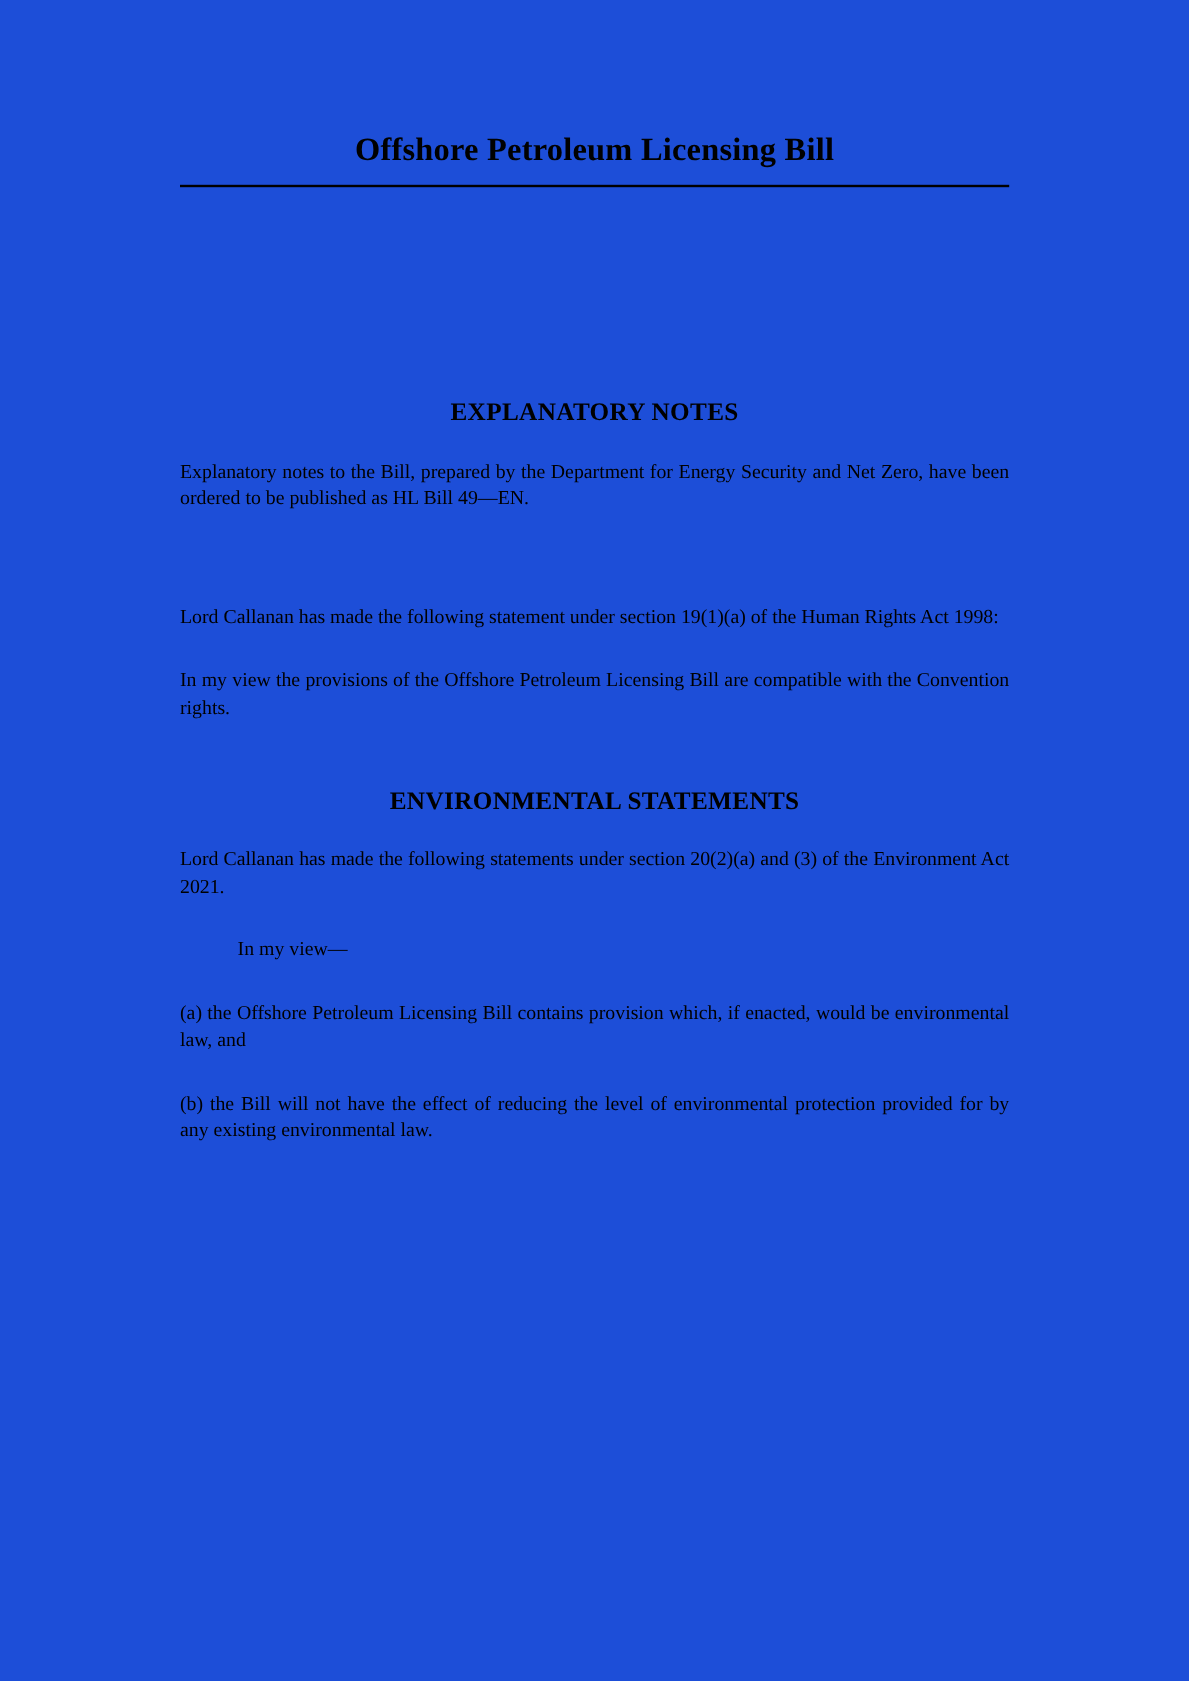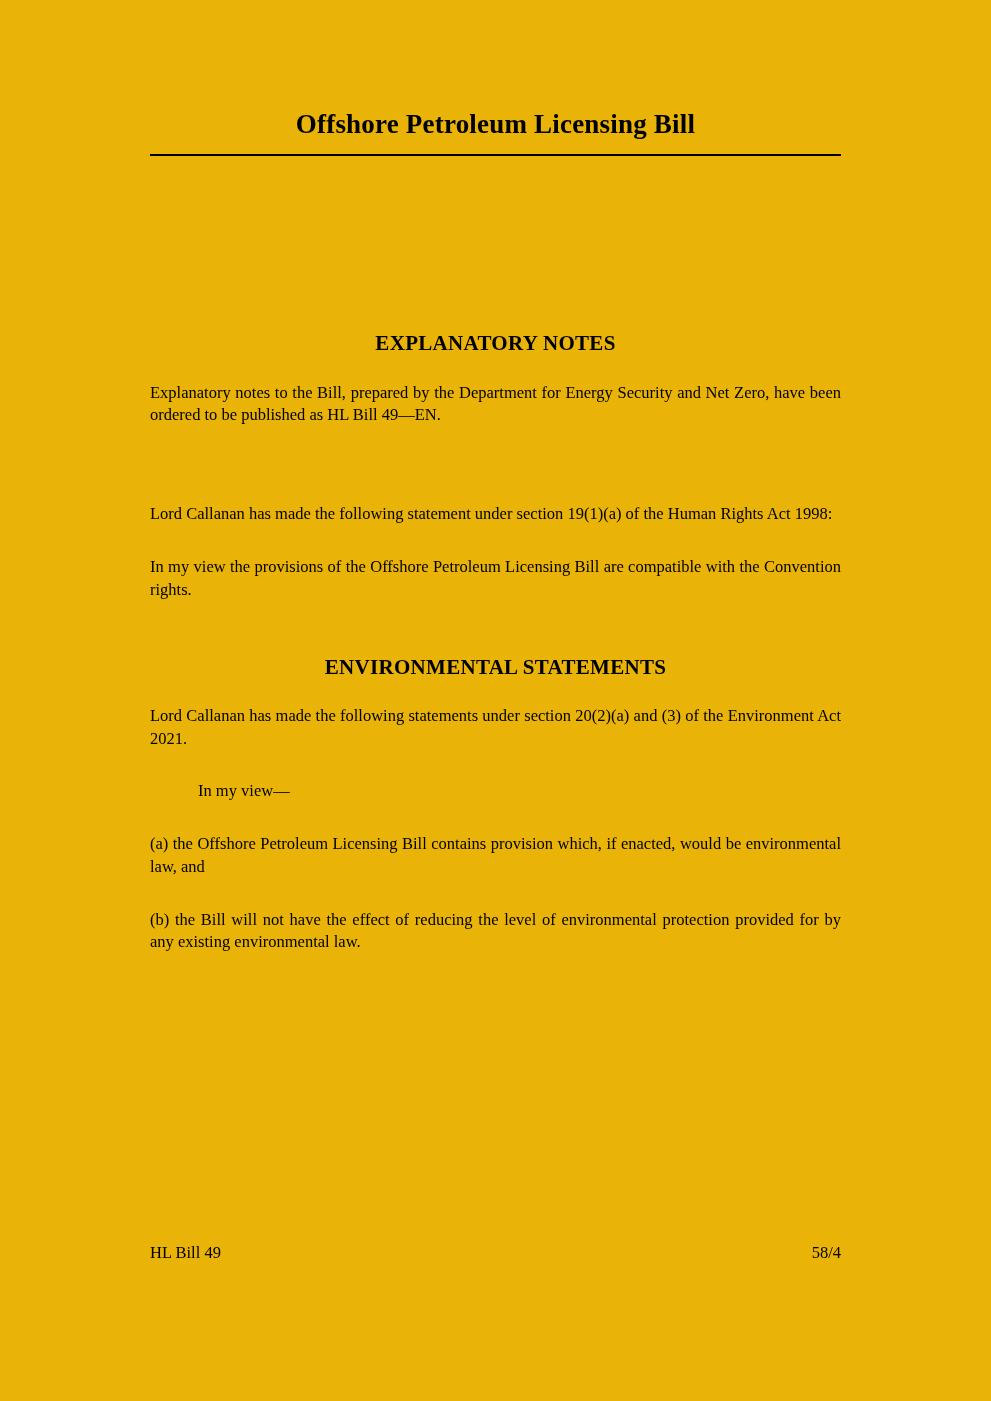--- a/index.html
+++ b/index.html
@@ -9,21 +9,21 @@
   }
   body {
     font-family: "Liberation Serif", serif;
     color: #000000;
   }
   .page {
     position: relative;
     width: 991px;
     height: 1401px;
     margin: 0 auto;
-    background: #eab308;
+    background: #1d4ed8;
     overflow: hidden;
   }
   .content {
     position: absolute;
     left: 150px;
     top: 0;
     width: 691px;
     height: 1401px;
   }
   .doc-title {
@@ -114,18 +114,14 @@
     <p class="para">Lord Callanan has made the following statements under section 20(2)(a) and (3) of the Environment Act 2021.</p>
     <div class="sp-4"></div>
     <p class="para left">In my view—</p>
     <div class="sp-4"></div>
     <p class="para">(a) the Offshore Petroleum Licensing Bill contains provision which, if enacted, would be environmental law, and</p>
     <div class="sp-4"></div>
     <p class="para">(b) the Bill will not have the effect of reducing the level of environmental protection provided for by any existing environmental law.</p>
 
   </div>
 
-  <div class="footer">
-    <span class="footer-left">HL Bill 49</span>
-    <span class="footer-right">58/4</span>
-  </div>
 
 </div>
 
 </body></html>

